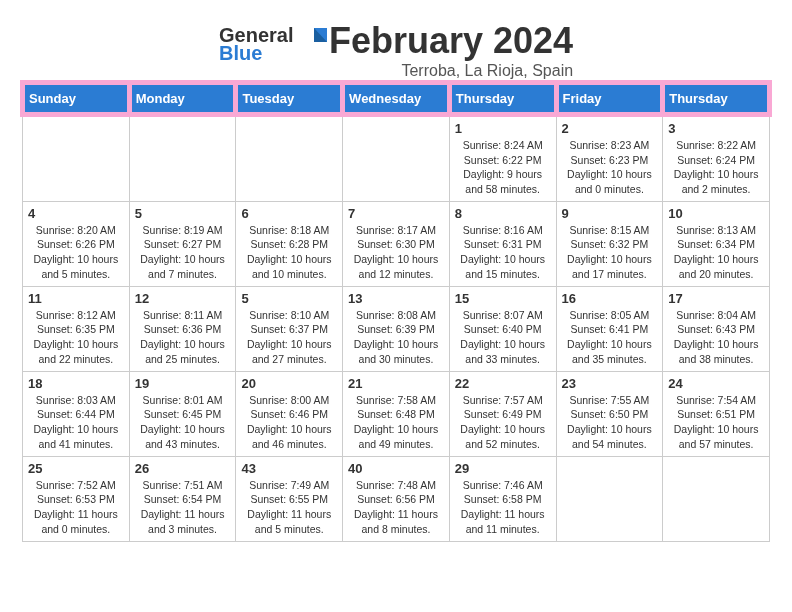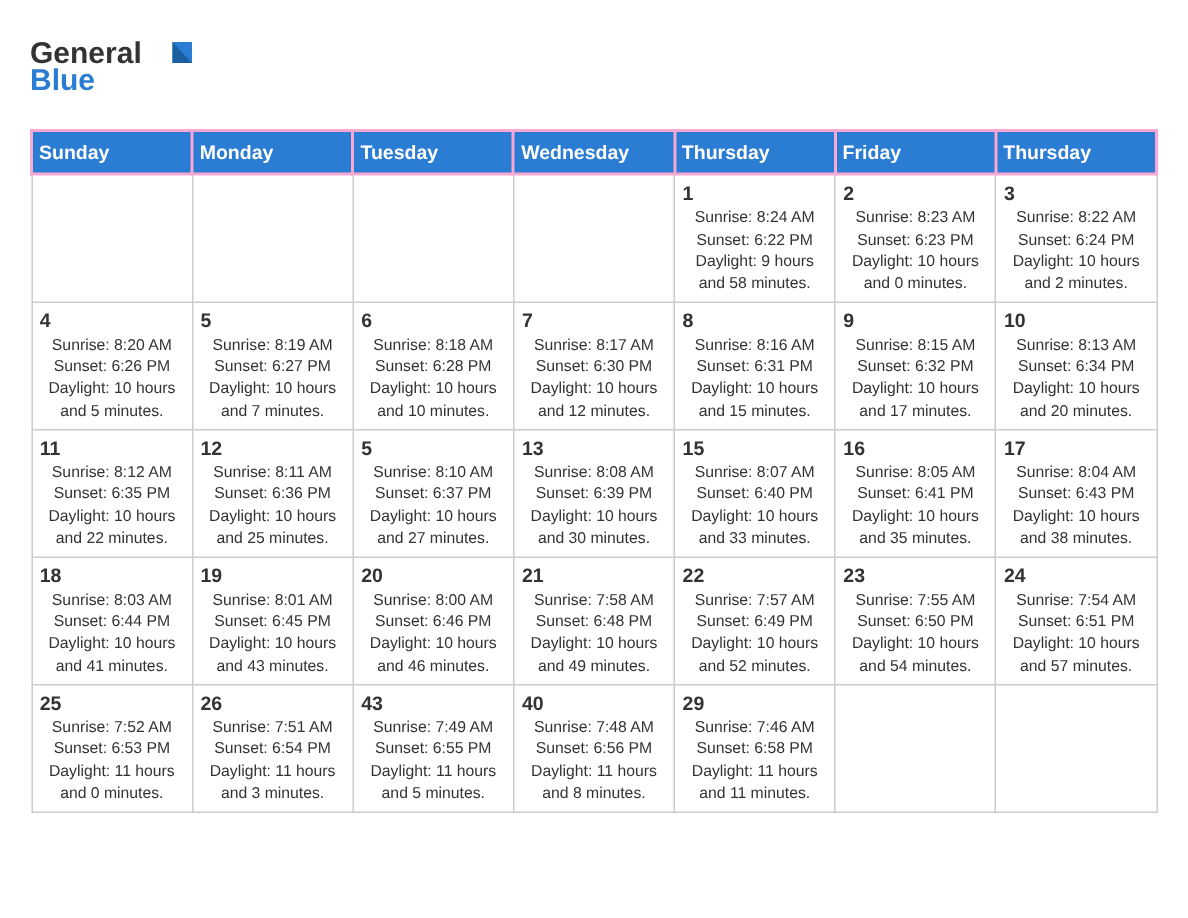--- a/index.html
+++ b/index.html
@@ -5,23 +5,22 @@
     * { box-sizing: border-box; margin: 0; padding: 0; }
     body {
       font-family: Arial, sans-serif;
       background: #fff;
       width: 792px;
       min-height: 612px;
       padding: 20px;
     }
     .header-area {
       display: flex;
-      justify-content: flex-start;
+      justify-content: center;
       align-items: flex-start;
-      margin-bottom: 16px;
     }
     .logo {
       display: flex;
       align-items: center;
     }
     .title-area {
       text-align: right;
     }
     .main-title {
       font-size: 36px;
@@ -37,21 +36,21 @@
       border-collapse: collapse;
       font-size: 11px;
     }
     .calendar thead tr th {
       background-color: #2b7cd3;
       color: #fff;
       padding: 6px 4px;
       text-align: left;
       font-size: 13px;
       font-weight: bold;
-      border: 2px solid #f9a8d4;
+      border: 5px solid #f9a8d4;
     }
     .calendar tbody tr td {
       border: 1px solid #ccc;
       vertical-align: top;
       padding: 4px 5px;
       width: calc(100% / 7);
       height: 85px;
       background: #fff;
     }
     .day-number {
@@ -78,20 +77,24 @@
   <div class="logo">
     <div>
       <svg width="110" height="45" viewBox="0 0 110 45">
         <text x="0" y="22" font-family="Arial" font-size="20" font-weight="bold" fill="#333">General</text>
         <polygon points="95,8 108,8 108,22 95,22" fill="#2b7cd3"></polygon>
         <polygon points="95,8 108,22 95,22" fill="#1a5fa0"></polygon>
         <text x="0" y="40" font-family="Arial" font-size="20" font-weight="bold" fill="#2b7cd3">Blue</text>
       </svg>
     </div>
   </div>
+  <div class="title-area">
+    <div class="main-title">February 2024</div>
+    <div class="sub-title">Terroba, La Rioja, Spain</div>
+  </div>
 </div>
 
 <table class="calendar">
   <thead>
     <tr>
     <th>Sunday</th>
         <th>Monday</th>
         <th>Tuesday</th>
         <th>Wednesday</th>
         <th>Thursday</th>

